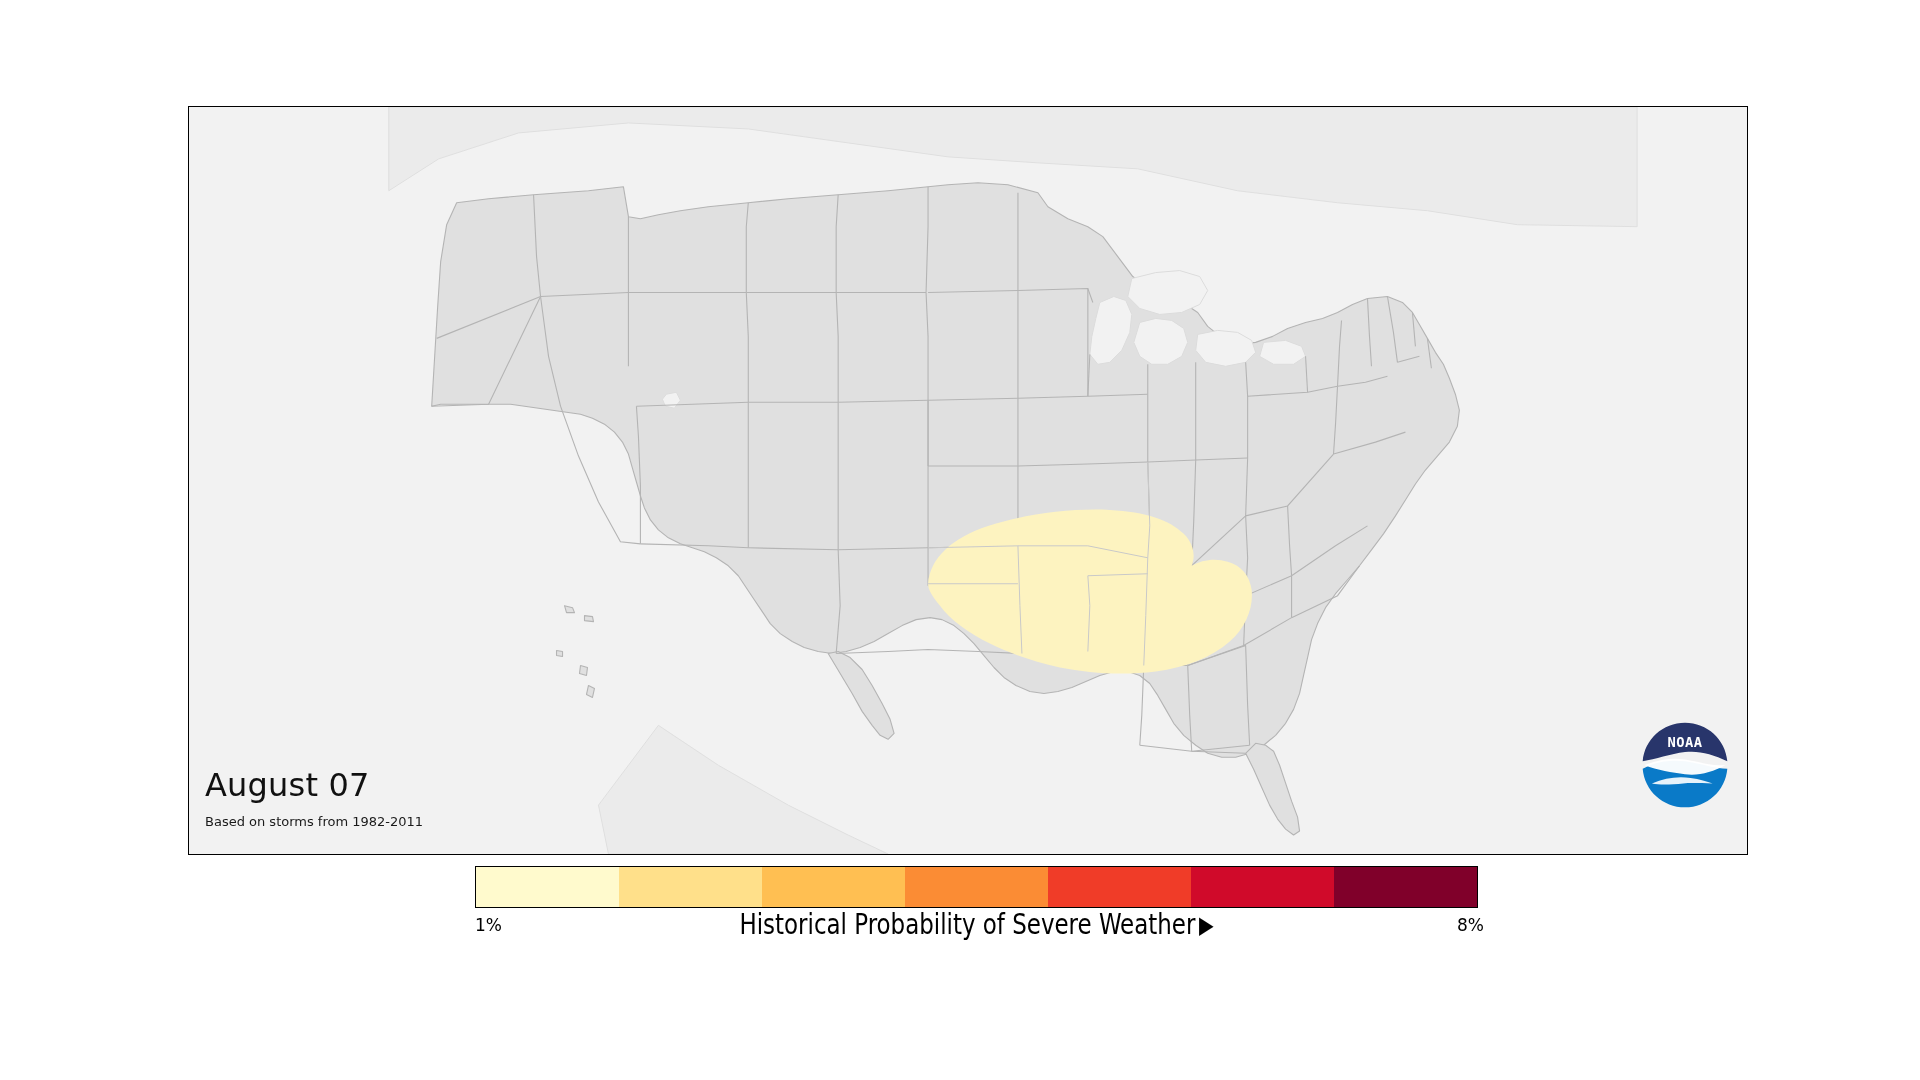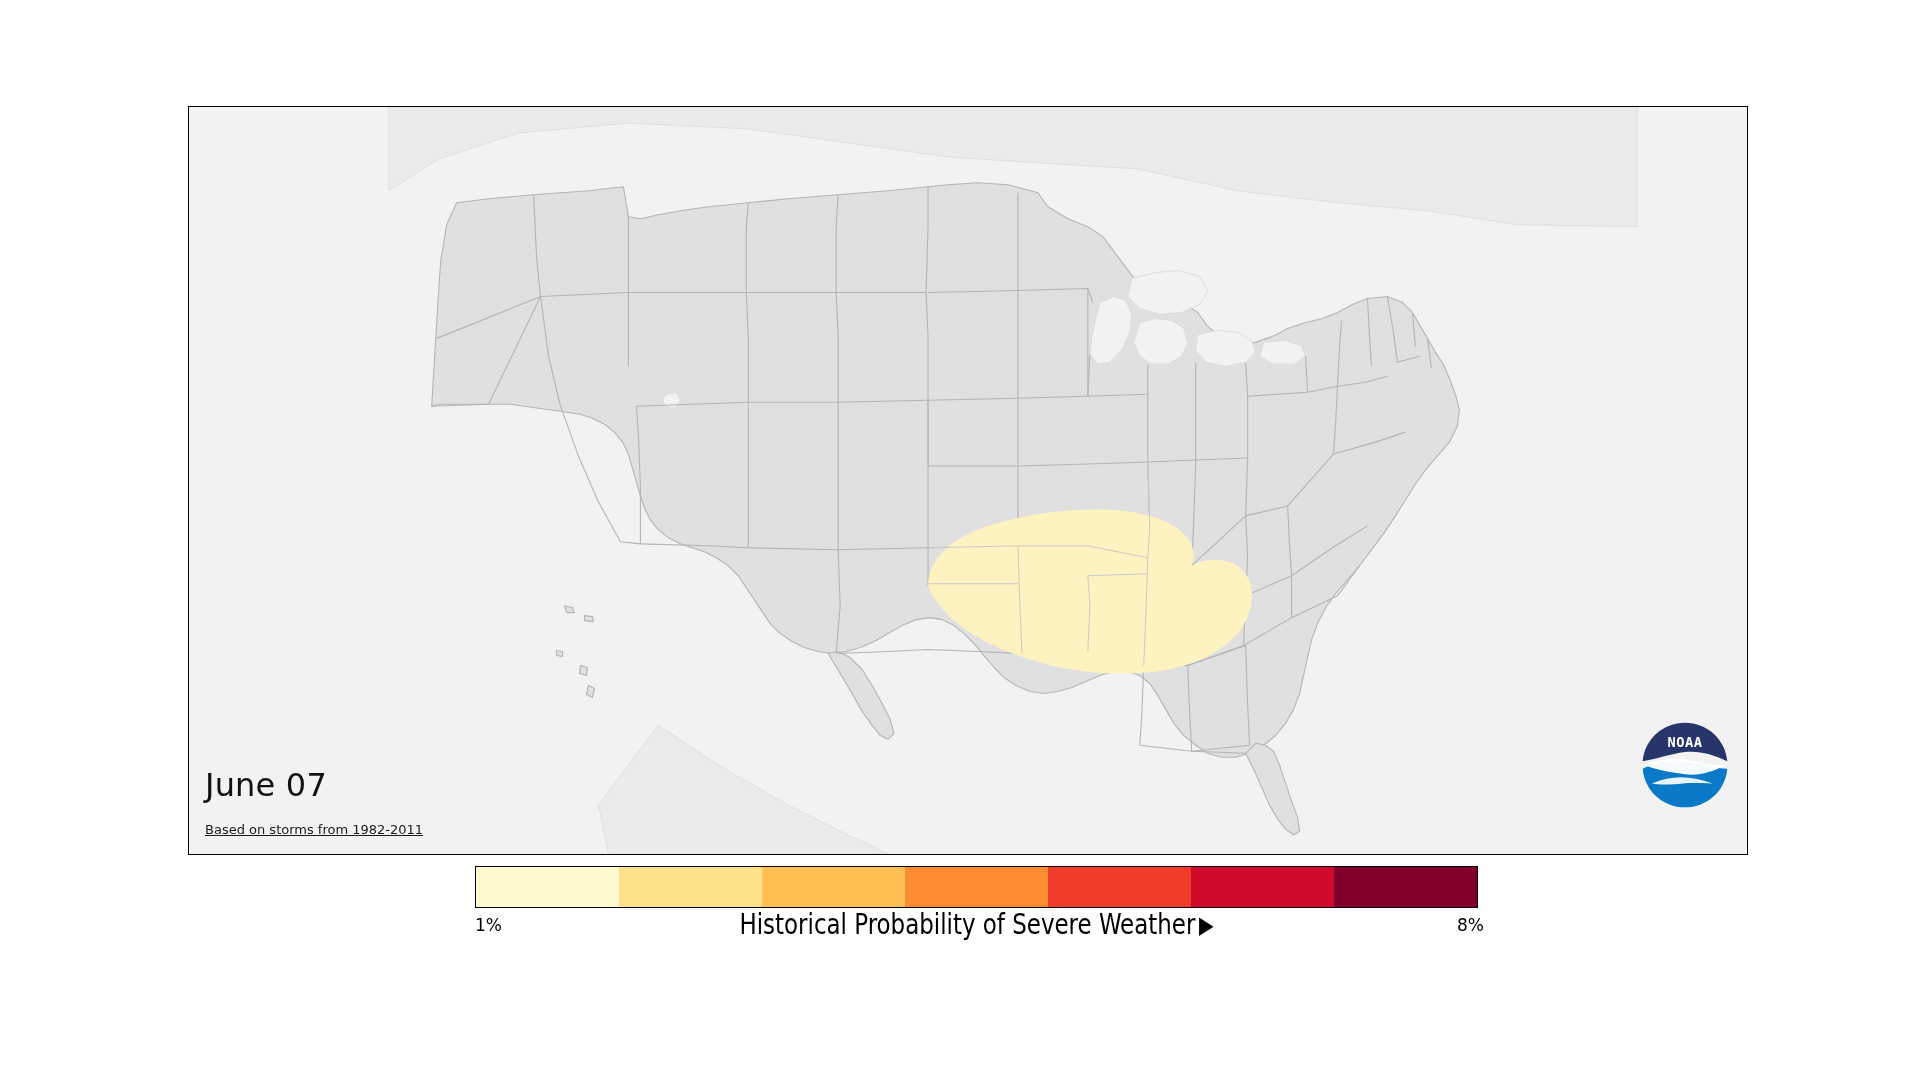--- a/index.html
+++ b/index.html
@@ -57,23 +57,22 @@
     color: #111111;
     line-height: 34px;
     letter-spacing: 0.2px;
     white-space: nowrap;
   }
   .map-subtitle {
     font-family: "DejaVu Sans", sans-serif;
     font-size: 13px;
     font-weight: 400;
     color: #1a1a1a;
-    margin-top: 20px;
+    margin-top: 12px;
     white-space: nowrap;
-    text-decoration: underline;
   }
 
   
   .noaa-logo {
     position: absolute;
     left: 1638px;
     top: 718px;
     width: 92px;
     height: 92px;
     z-index: 12;
@@ -375,21 +374,21 @@
                  C80,58 64,62 50,60 C36,58 20,56 6,50 Z" fill="#ffffff" opacity="0.96"></path>
         <path d="M14,70 C28,64 42,62 56,64 C66,65 74,68 80,70
                  C68,70 58,69 48,70 C36,71 24,72 14,70 Z" fill="#ffffff" opacity="0.9"></path>
 
         <text x="50" y="30" text-anchor="middle" font-family="DejaVu Sans Mono, monospace" font-size="15" font-weight="bold" fill="#ffffff" letter-spacing="0.5">NOAA</text>
       </svg>
     </div>
   </div>
 
   <div class="title-block">
-    <div class="map-title">June 07</div>
+    <div class="map-title">August 07</div>
     <div class="map-subtitle">Based on storms from 1982-2011</div>
   </div>
 
   <div class="legend">
     <div class="colorbar">
       <div class="swatch" style="background:#fffacd" title="1%"></div>
       <div class="swatch" style="background:#ffe08a" title="2%"></div>
       <div class="swatch" style="background:#ffbf52" title="3%"></div>
       <div class="swatch" style="background:#fb8c34" title="4%"></div>
       <div class="swatch" style="background:#f03c28" title="5%"></div>

